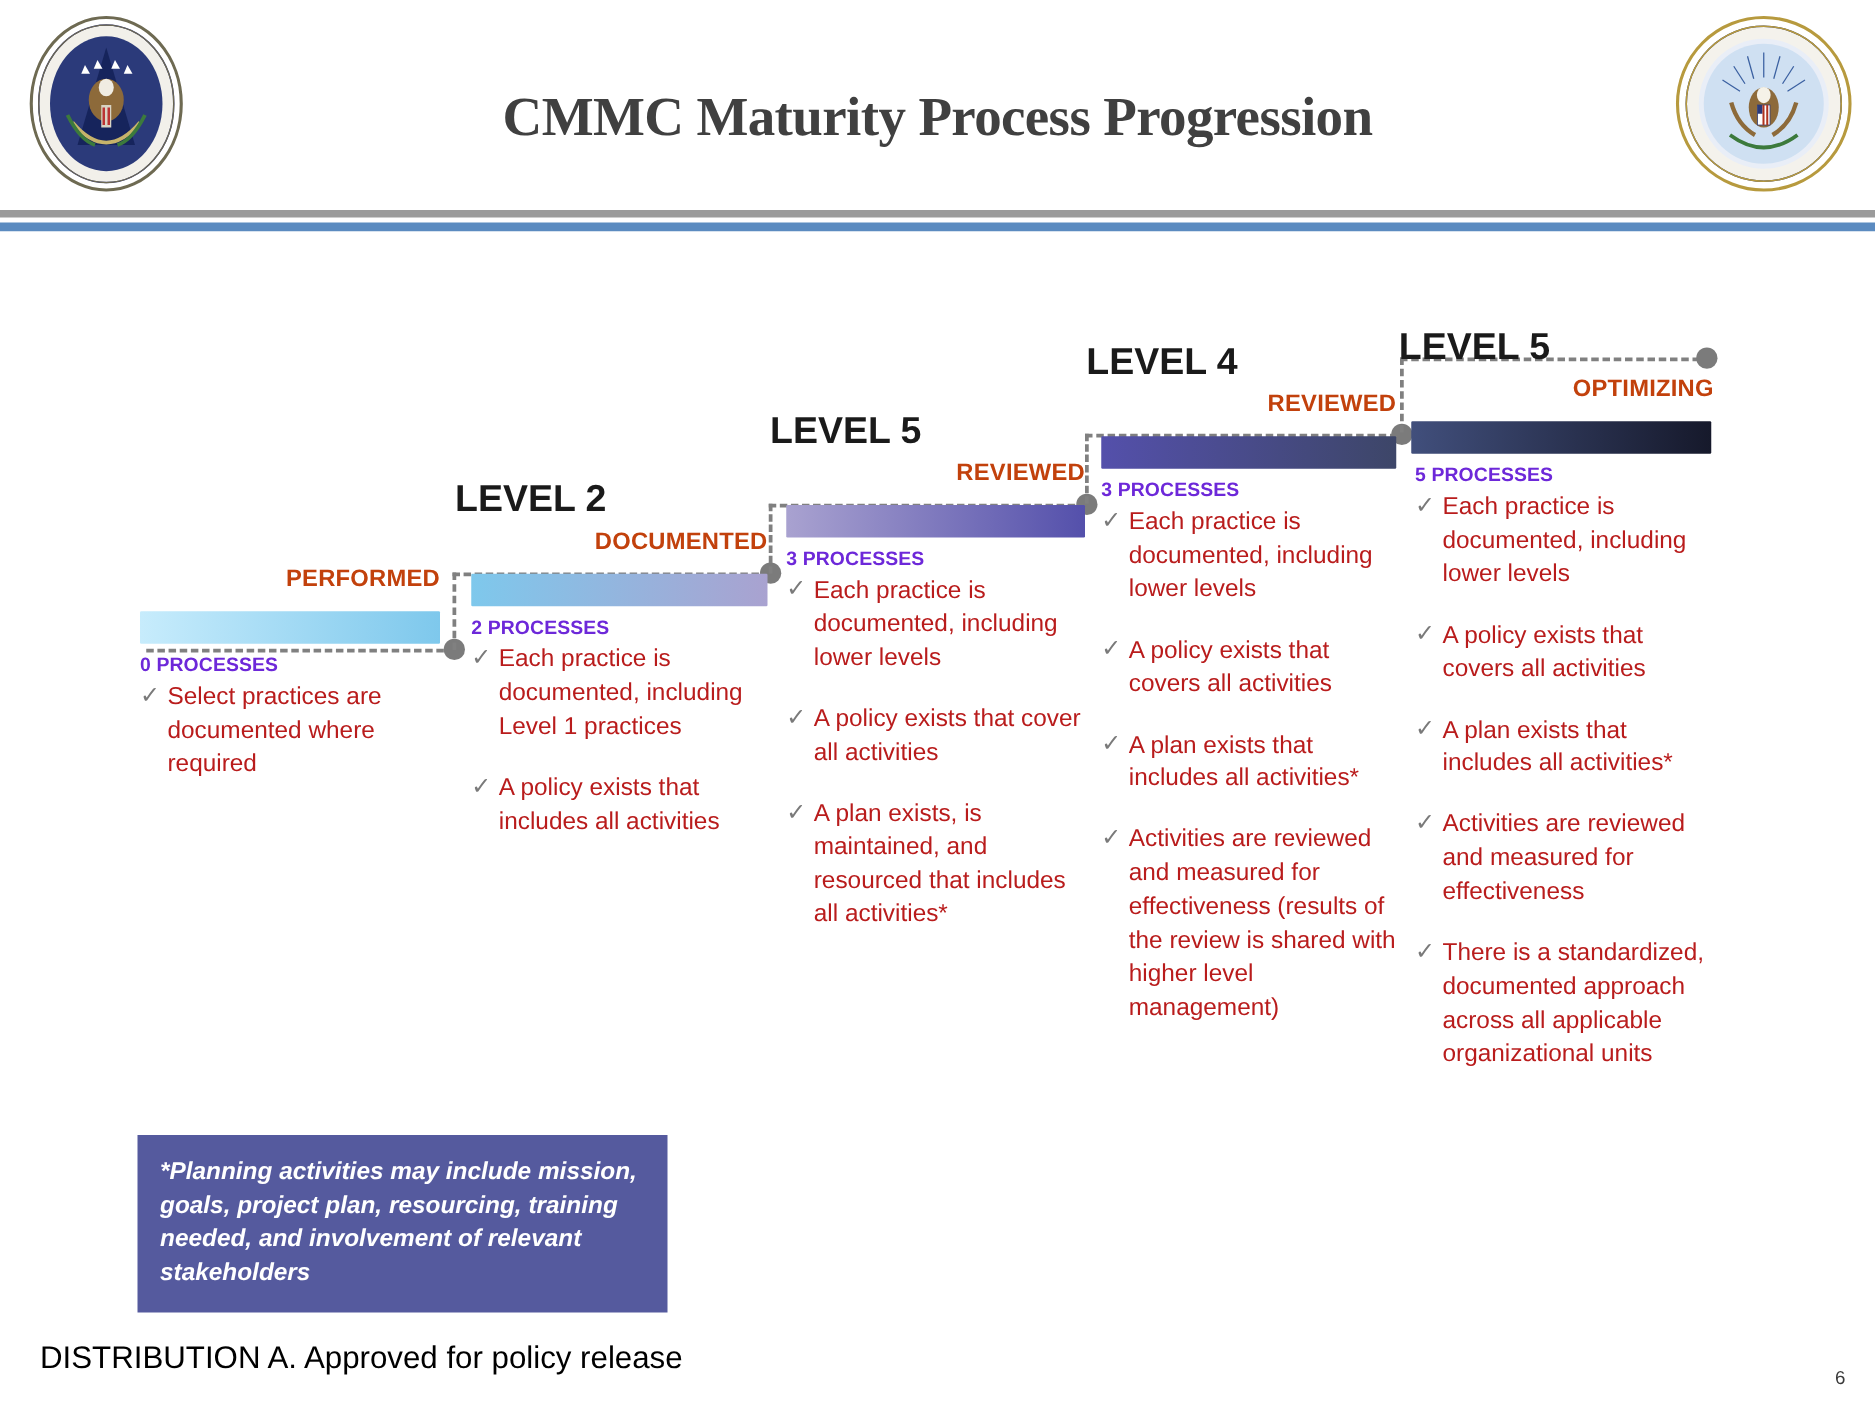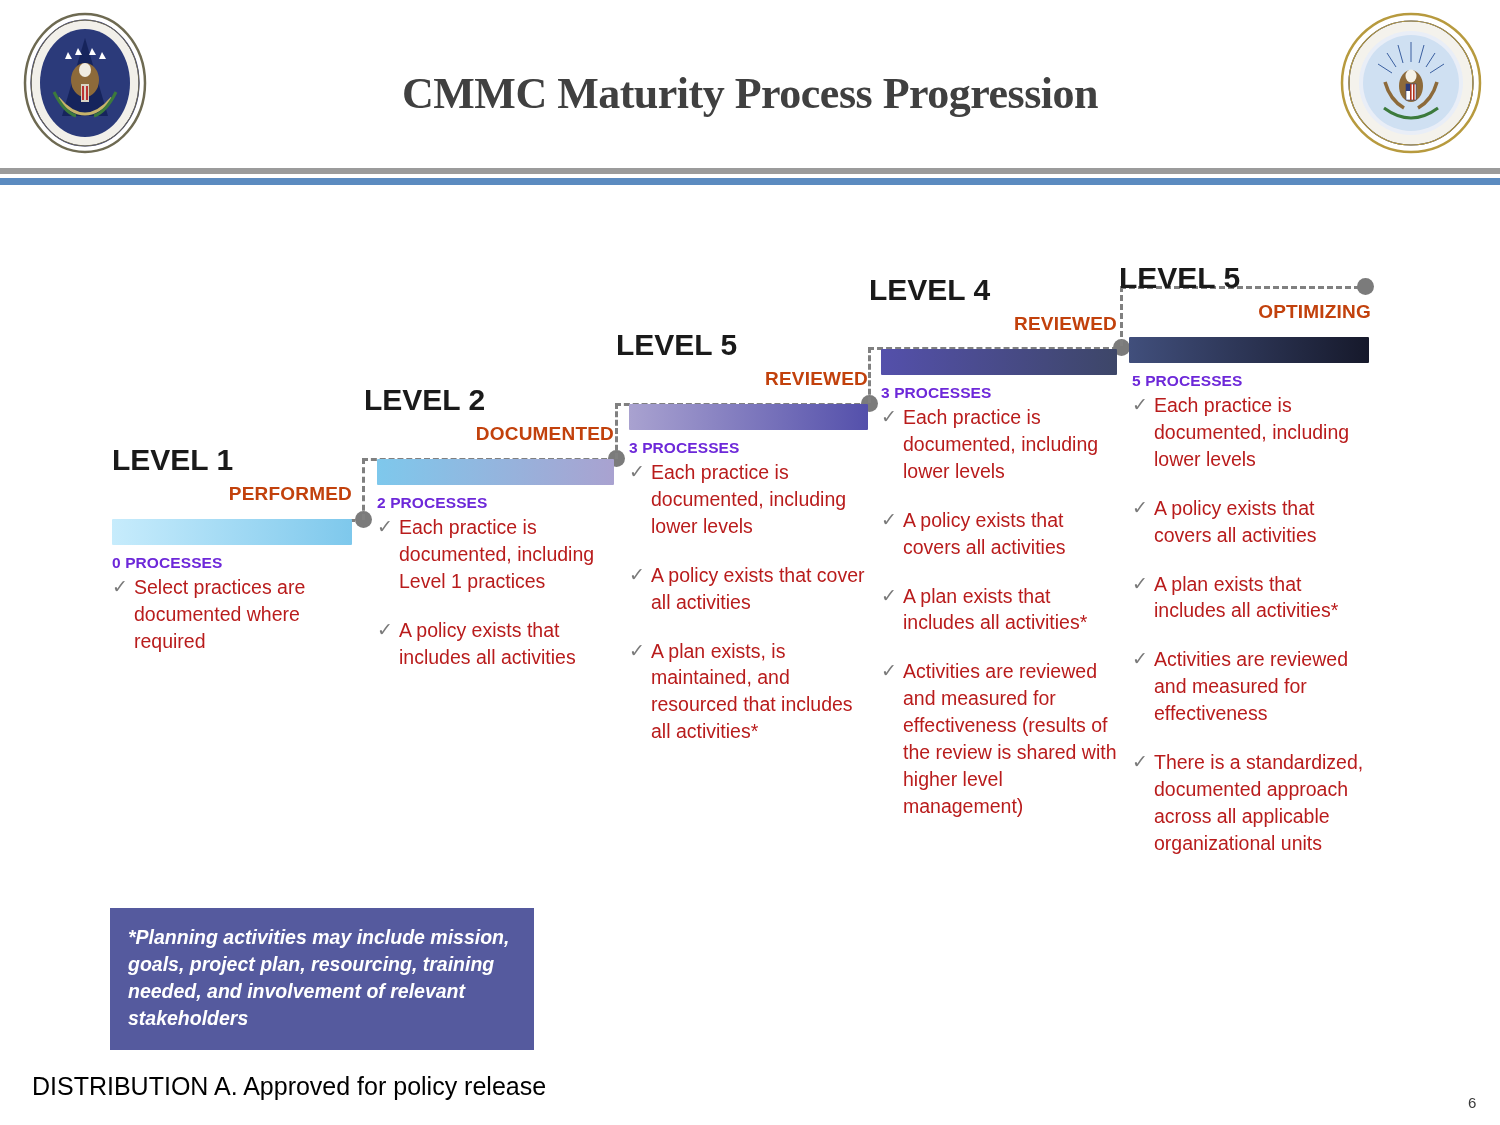--- a/index.html
+++ b/index.html
@@ -165,21 +165,20 @@
 
   <div class="dash-v" style="left:868px;top:157px;height:56px;"></div>
   <div class="dash-h" style="left:868px;top:157px;width:250px;"></div>
   <div class="node" style="left:1113px;top:149px;"></div>
 
   <div class="dash-v" style="left:1120px;top:96px;height:60px;"></div>
   <div class="dash-h" style="left:1120px;top:96px;width:240px;"></div>
   <div class="node" style="left:1357px;top:88px;"></div>
 
   <div class="level" style="left:112px;top:255px;width:240px;">
-    <div class="level-title">LEVEL 1</div>
     <div class="level-sub">PERFORMED</div>
     <div class="bar" style="background:linear-gradient(90deg,#c7ecfc,#7ec8ec);"></div>
     <div class="proc-count">0 PROCESSES</div>
     <div class="bullets">
       <div class="bullet">
         <span class="tick">✓</span>
         <span class="btxt">Select practices are documented where required</span>
       </div>
     </div>
   </div>

